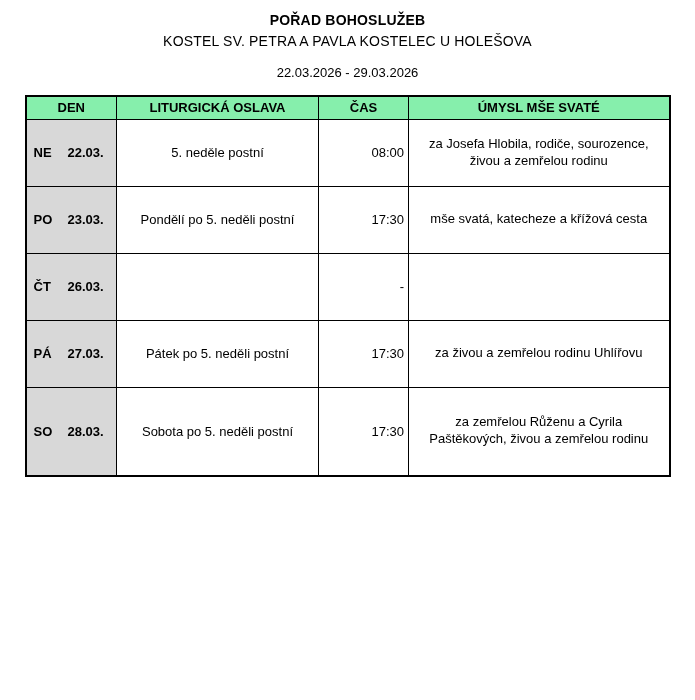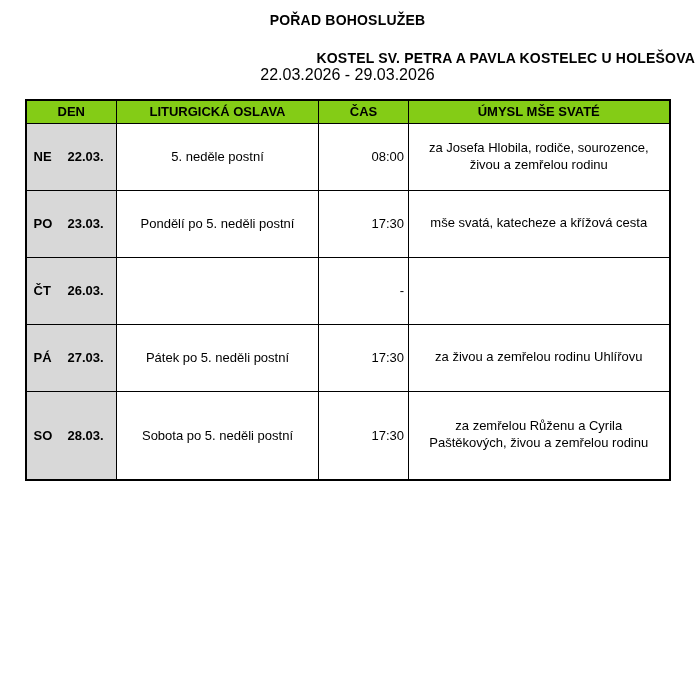--- a/index.html
+++ b/index.html
@@ -17,46 +17,45 @@
     padding-top: 12px;
   }
   .doc-header { text-align: center; }
   .doc-title {
     font-size: 14px;
     font-weight: bold;
     letter-spacing: 0.2px;
   }
   .doc-subtitle {
     font-size: 14px;
-    font-weight: bold;
-    margin-top: 22px;
+    font-weight: normal;
+    margin-top: 5px;
     letter-spacing: 0.2px;
-    text-align: right;
   }
   .doc-daterange {
-    font-size: 16px;
-    margin-top: 0;
+    font-size: 13px;
+    margin-top: 16px;
     font-weight: normal;
   }
   table.schedule {
     border-collapse: collapse;
     table-layout: fixed;
     width: 644px;
     margin: 15px auto 0 auto;
     border: 2px solid #000;
   }
   th, td {
     border: 1px solid #000;
     font-size: 13px;
     vertical-align: middle;
     overflow: hidden;
   }
   thead tr { height: 23px; }
   th {
-    background: #84cc16;
+    background: #86efac;
     font-weight: bold;
     text-align: center;
     padding: 2px 4px;
   }
   col.c-den  { width: 91px; }
   col.c-osl  { width: 202px; }
   col.c-cas  { width: 90px; }
   col.c-umy  { width: 261px; }
   tbody tr { height: 67px; }
   tbody tr:last-child { height: 89px; }

